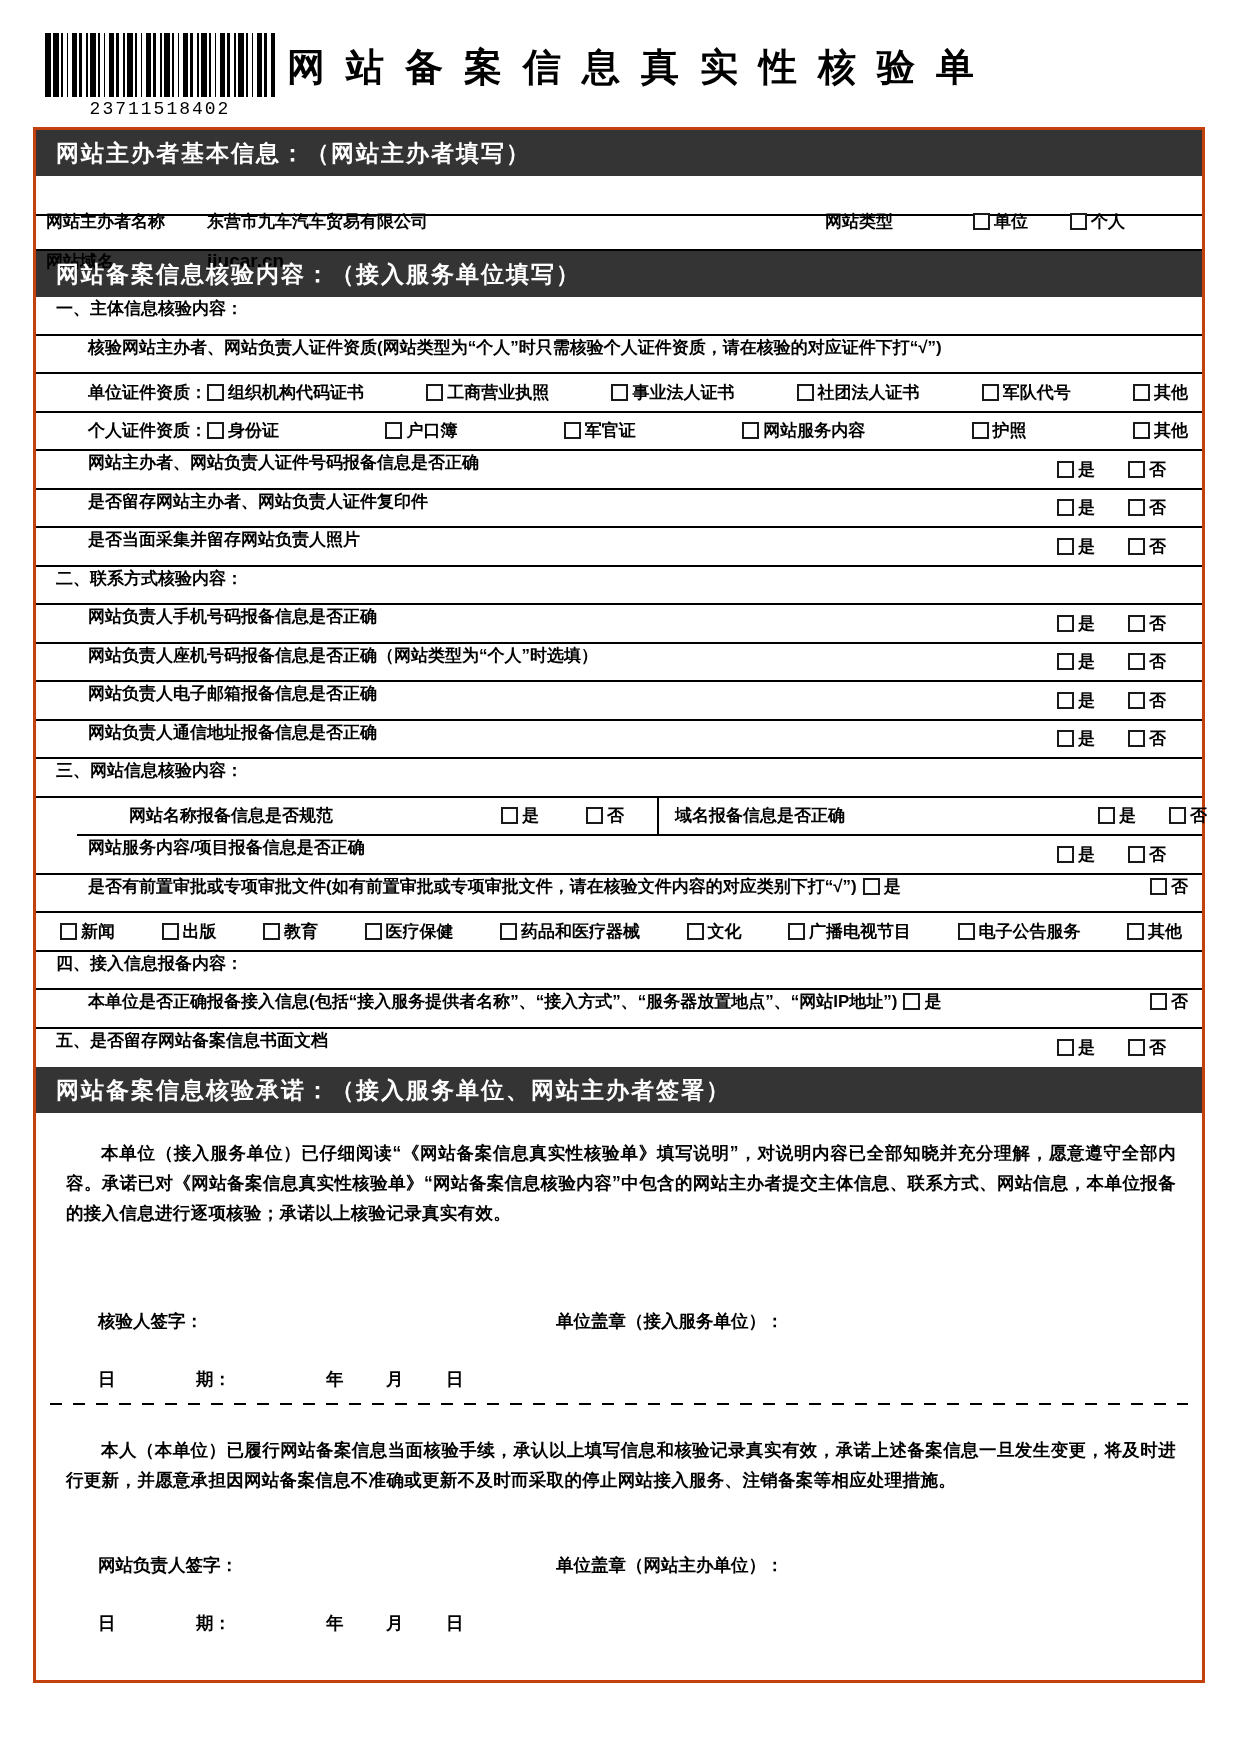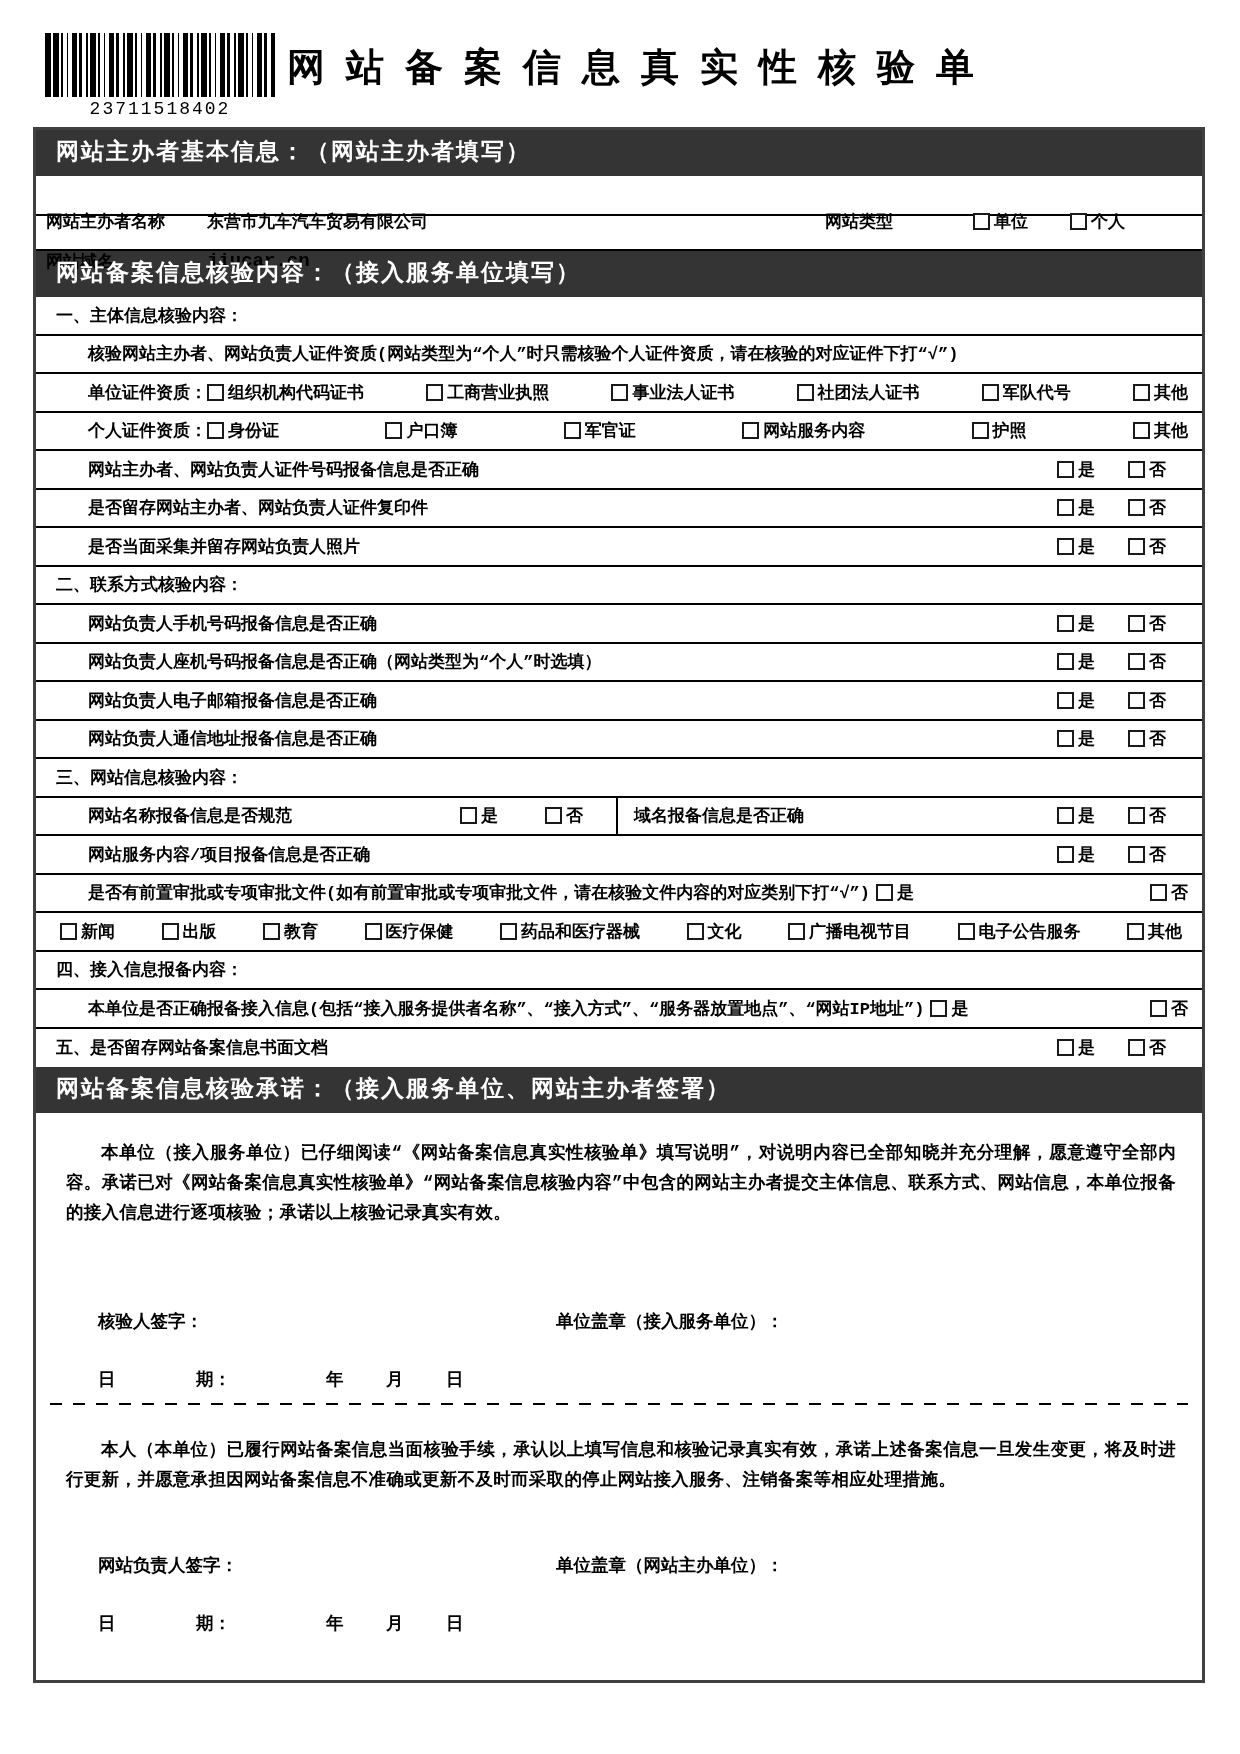--- a/index.html
+++ b/index.html
@@ -17,52 +17,52 @@
       #000 18px,#000 19px,#fff 19px,#fff 23px,
       #000 23px,#000 28px,#fff 28px,#fff 30px,
       #000 30px,#000 33px,#fff 33px,#fff 37px); }
   .barcode-number { position:absolute; left:0; top:69px; width:230px; text-align:center;
     font-family:"Liberation Mono", monospace; font-size:18px; letter-spacing:2px; }
   .doc-title { position:absolute; left:242px; top:12px; font-size:38px; font-weight:bold;
     letter-spacing:21px; white-space:nowrap; }
 
   
   .form { position:absolute; left:33px; top:127px; width:1172px; height:1556px;
-    border:3px solid #404040; box-sizing:border-box; background:#fff;font-family:Liberation Mono, monospace; }
+    border:3px solid #c2410c; box-sizing:border-box; background:#fff; }
   .hdr { height:46px; background:#343434; color:#fff; font-weight:bold; font-size:23px;
     line-height:46px; padding-left:20px; letter-spacing:2px; box-sizing:border-box; }
 
   
   .info-row { display:flex; box-sizing:border-box; border-bottom:2px solid #000;
     font-size:17px; font-weight:bold; }
   .ir1 { height:40px; } .ir2 { height:35px; }
   .cell { box-sizing:border-box; display:flex; align-items:center; padding:0 10px;margin-top:45px; }
   .brd { border-right:2px solid #000; }
   .c-label { width:161px; }
   .c-value { width:618px; }
   .c-type  { width:148px; }
   .c-opts  { flex:1; gap:42px; }
   .c-domain { flex:1; font-weight:bold; font-size:19px; }
 
   
   .vrow { position:relative; height:38.5px; box-sizing:border-box; border-bottom:2px solid #000;
-    font-size:17px; font-weight:bold; display:flex; align-items:center; }
+    font-size:17px; font-weight:bold; display:flex; align-items:flex-start; }
   .vrow:last-child { border-bottom:none; }
   .sec { padding-left:20px; }
   .sub { padding-left:52px; }
   .cb { display:inline-block; width:13px; height:13px; border:2px solid #1a1a1a;
     background:#fff; margin-right:4px; flex:none; }
   .yn { position:absolute; top:0; height:100%; display:flex; align-items:center; }
   .y1 { left:1021px; } .n1 { left:1092px; }
   .opts { display:flex; align-items:center; justify-content:space-between;
     padding-left:52px; padding-right:14px; }
   .opts2 { display:flex; align-items:center; justify-content:space-between;
     padding-left:24px; padding-right:20px; }
   .optgroup, .opt { display:flex; align-items:center; white-space:nowrap; }
-  .split { padding:0; }
+  .split { padding:0;margin-left:41px; }
   .split-l { position:relative; width:582px; height:100%; box-sizing:border-box;
     border-right:2px solid #000; display:flex; align-items:center; padding-left:52px; }
   .split-l .ys { left:424px; } .split-l .ns { left:509px; }
   .split-r { position:relative; flex:1; height:100%; display:flex; align-items:center;
     padding-left:16px; }
   .split-r .yr { left:439px; } .split-r .nr { left:510px; }
   .inline { padding-right:14px; }
   .ynl { display:flex; align-items:center; margin-left:6px; white-space:nowrap; }
   .push { margin-left:auto; }
 

